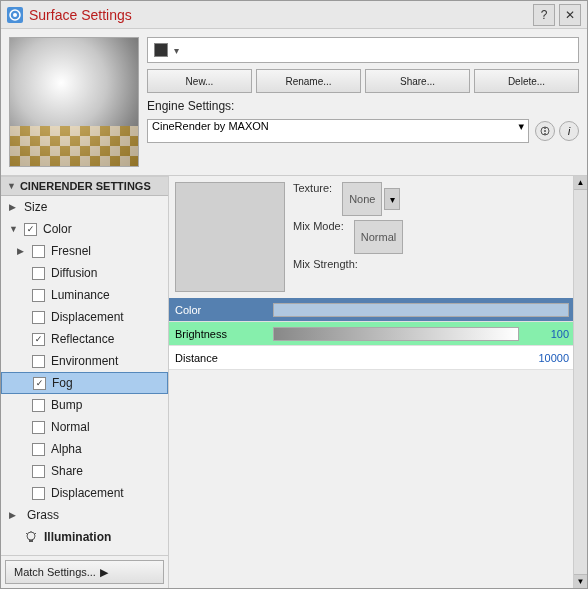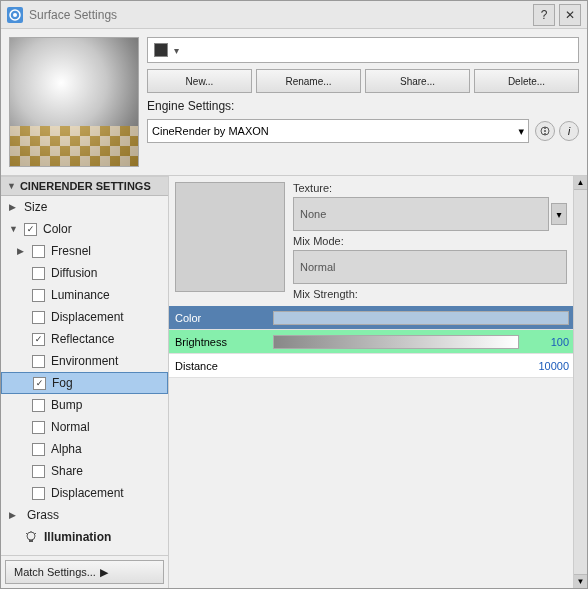--- a/index.html
+++ b/index.html
@@ -39,22 +39,22 @@
       border-radius: 2px;
       display: flex;
       align-items: center;
       justify-content: center;
       font-size: 10px;
       color: white;
     }
 
     .title-bar-text {
       flex: 1;
-      font-size: 12px;
-      color: #737373;
+      font-size: 14px;
+      color: #b91c1c;
     }
 
     .title-bar-buttons {
       display: flex;
       gap: 4px;
     }
 
     .title-btn {
       width: 22px;
       height: 22px;
@@ -164,21 +164,20 @@
     }
 
     .engine-select {
       flex: 1;
       height: 24px;
       border: 1px solid #aaa;
       background: white;
       font-size: 11px;
       padding: 0 4px;
       display: flex;
-      align-items: center;
       justify-content: space-between;
       cursor: pointer;
     }
 
     .engine-icons {
       display: flex;
       align-items: center;
       gap: 4px;
     }
 
@@ -299,22 +298,22 @@
 
     .texture-controls {
       flex: 1;
       display: flex;
       flex-direction: column;
       gap: 4px;
     }
 
     .control-row {
       display: flex;
-      flex-direction: column;
-      gap: 3px;
+      flex-direction: row;
+      gap: 10px;
     }
 
     .control-label {
       font-size: 11px;
       color: #333;
     }
 
     .control-value {
       height: 34px;
       background: #d8d8d8;

